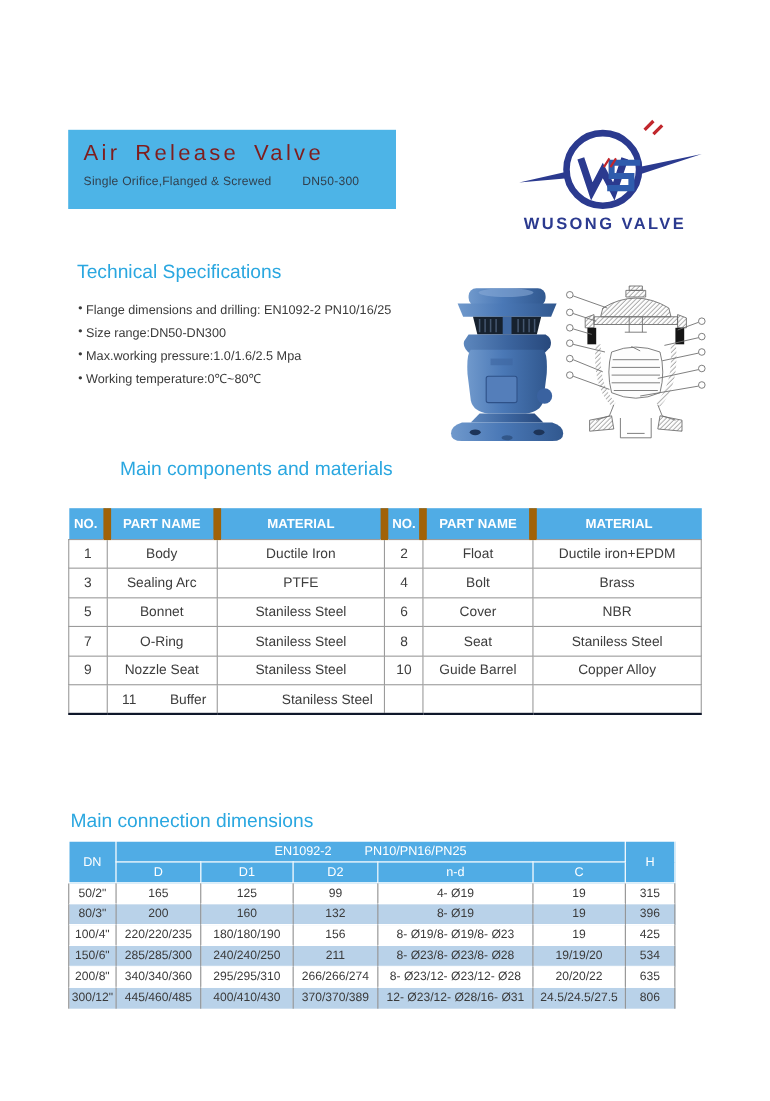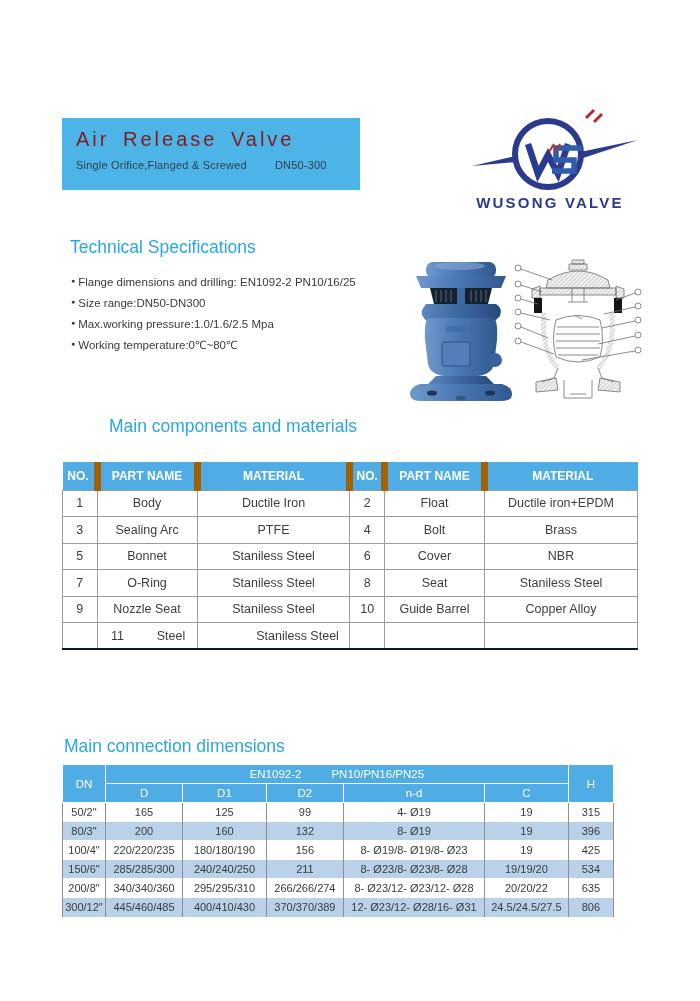--- a/index.html
+++ b/index.html
@@ -265,21 +265,21 @@
     <tr>
       <td>9</td>
       <td>Nozzle Seat</td>
       <td>Staniless Steel</td>
       <td>10</td>
       <td>Guide Barrel</td>
       <td>Copper Alloy</td>
     </tr>
     <tr>
       <td>11</td>
-      <td>Steel</td>
+      <td>Buffer</td>
       <td>Staniless Steel</td>
       <td></td>
       <td></td>
       <td></td>
     </tr>
   </tbody>
     </table>
 
   <div class="section-heading h-dims">Main connection dimensions</div>
   <table class="dim-table">

